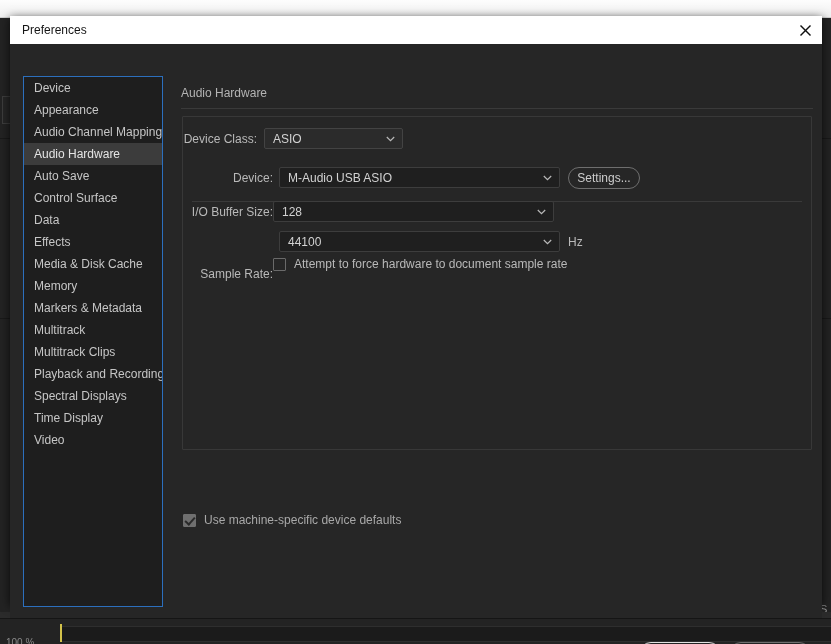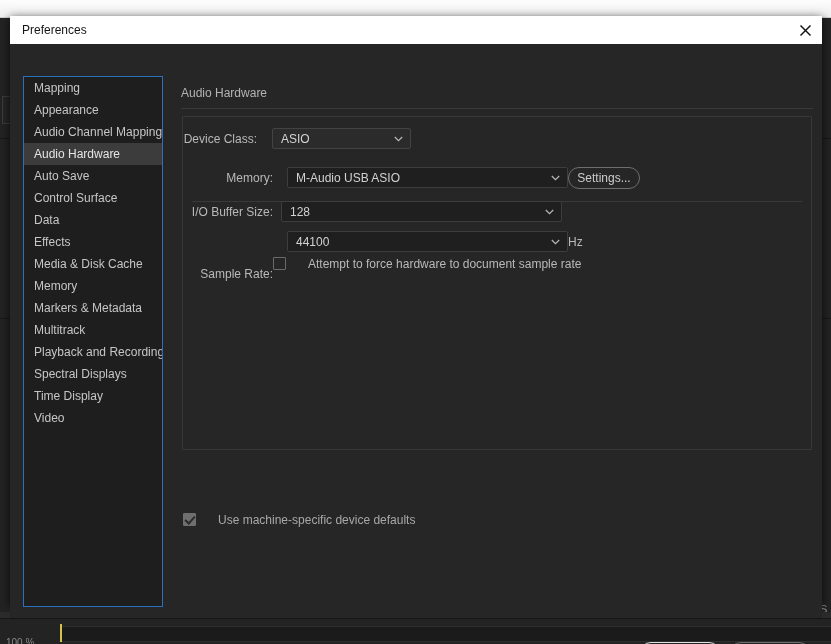--- a/index.html
+++ b/index.html
@@ -200,21 +200,20 @@
   }
 
   .combo {
     position: absolute;
     height: 21px;
     background: #1f1f1f;
     border: 1px solid #3d3d3d;
     border-radius: 2px;
     box-sizing: border-box;
     cursor: default;
-    margin-left: 8px;
   }
   .combo .val {
     position: absolute;
     left: 8px; top: 3px;
     font-size: 12px;
     color: #d2d2d2;
     white-space: nowrap;
   }
   .combo .chev {
     position: absolute;
@@ -249,22 +248,21 @@
     text-align: center;
   }
   .pillbtn.focus {
     border-color: #e2e2e2;
     color: #e8e8e8;
   }
 
   .cbrow {
     position: absolute;
     display: flex;
-    align-items: flex-start;
-    gap: 14px;
+    align-items: center;
   }
   .cbox {
     width: 13px; height: 13px;
     box-sizing: border-box;
     border: 1px solid #6a6a6a;
     background: #262626;
     border-radius: 1px;
     position: relative;
     flex: none;
   }
@@ -332,32 +330,33 @@
       <svg width="13" height="13" viewBox="0 0 13 13" aria-hidden="true">
         <line x1="1.5" y1="1.5" x2="11.5" y2="11.5" stroke="#101010" stroke-width="1.4"></line>
         <line x1="11.5" y1="1.5" x2="1.5" y2="11.5" stroke="#101010" stroke-width="1.4"></line>
       </svg>
     </div>
   </div>
 
   <div id="dialog-body">
 
     <div id="sidebar">
-      <div class="side-item"><span>Mapping</span></div>
+      <div class="side-item"><span>Device</span></div>
       <div class="side-item"><span>Appearance</span></div>
       <div class="side-item"><span>Audio Channel Mapping</span></div>
       <div class="side-item selected"><span>Audio Hardware</span></div>
       <div class="side-item"><span>Auto Save</span></div>
       <div class="side-item"><span>Control Surface</span></div>
       <div class="side-item"><span>Data</span></div>
       <div class="side-item"><span>Effects</span></div>
       <div class="side-item"><span>Media &amp; Disk Cache</span></div>
       <div class="side-item"><span>Memory</span></div>
       <div class="side-item"><span>Markers &amp; Metadata</span></div>
       <div class="side-item"><span>Multitrack</span></div>
+      <div class="side-item"><span>Multitrack Clips</span></div>
       <div class="side-item"><span>Playback and Recording</span></div>
       <div class="side-item"><span>Spectral Displays</span></div>
       <div class="side-item"><span>Time Display</span></div>
       <div class="side-item"><span>Video</span></div>
     </div>
 
     <div id="content">
 
       <div id="section-title">Audio Hardware</div>
       <div id="title-rule"></div>
@@ -365,21 +364,21 @@
       <div id="groupbox"></div>
 
       <div class="fld-label" style="left:8px; top:60px; width:76px;">Device Class:</div>
       <div class="combo" id="device-class-combo" style="left:91px; top:56px; width:139px;">
         <span class="val">ASIO</span>
         <svg class="chev" viewBox="0 0 9 6">
           <polyline points="0.8,1 4.5,4.6 8.2,1" fill="none" stroke="#b9b9b9" stroke-width="1.2"></polyline>
         </svg>
       </div>
 
-      <div class="fld-label" style="left:8px; top:99px; width:92px;">Memory:</div>
+      <div class="fld-label" style="left:8px; top:99px; width:92px;">Device:</div>
       <div class="combo" style="left:106px; top:95px; width:281px;">
         <span class="val">M-Audio USB ASIO</span>
         <svg class="chev" viewBox="0 0 9 6">
           <polyline points="0.8,1 4.5,4.6 8.2,1" fill="none" stroke="#b9b9b9" stroke-width="1.2"></polyline>
         </svg>
       </div>
       <button class="pillbtn" style="left:395px; top:95px; width:72px;">Settings...</button>
 
       <div class="sep" style="left:19px; top:129px; width:610px;"></div>
 

